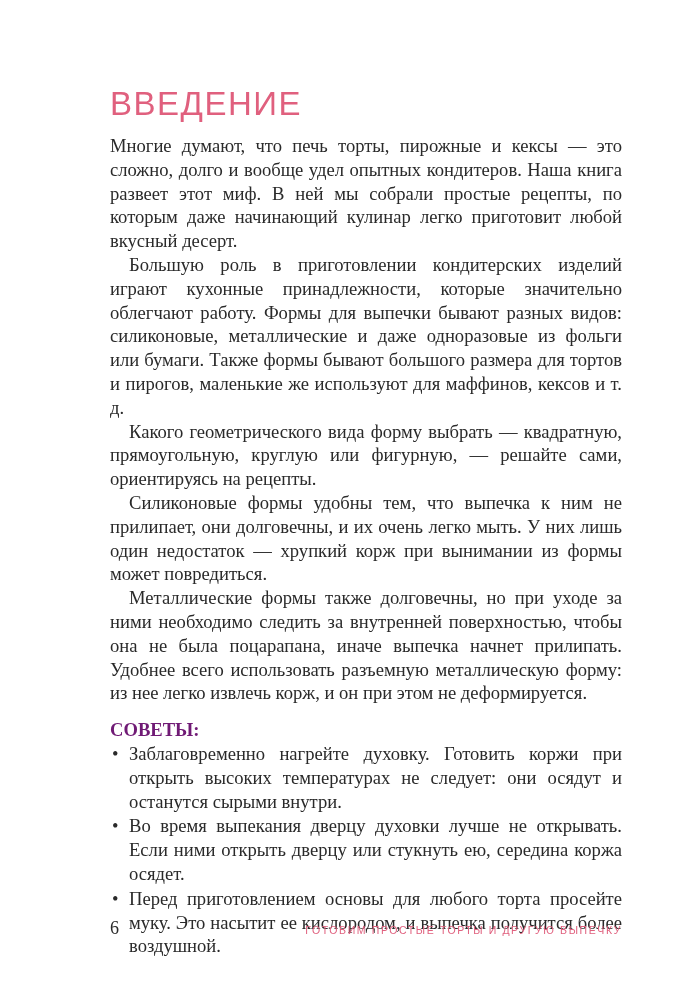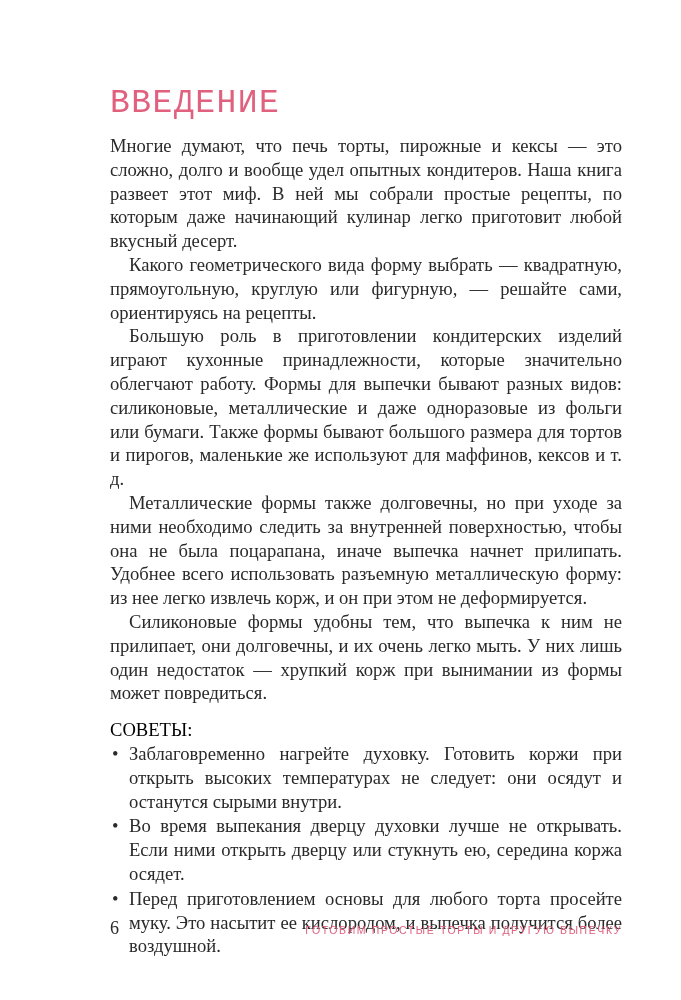--- a/index.html
+++ b/index.html
@@ -1,31 +1,31 @@
 <!DOCTYPE html>
 <html><head>
 <meta charset="utf-8">
 <style>
   html, body { margin: 0; padding: 0; background: #ffffff; }
   body { width: 681px; height: 1000px; position: relative; overflow: hidden; }
   .page { position: absolute; left: 110px; top: 84px; width: 512px; }
   .heading {
-    font-family: Liberation Mono, monospace;
+    font-family: Liberation Sans, sans-serif;
     font-size: 33px; color: #e0607e; letter-spacing: 1.5px;
     margin: 0 0 10px 0; line-height: 40px; font-weight: normal;
   }
   .body-text {
     font-family: "Liberation Serif", serif;
     font-size: 18.6px; line-height: 23.8px; color: #2a2a2a;
   }
   .para { margin: 0; text-align: justify; text-indent: 19px; }
   .para.first { text-indent: 0; }
   .tips-title {
-    font-family: "Liberation Serif", serif; font-weight: normal;
-    font-size: 18.6px; line-height: 23.8px; color: #000000;
+    font-family: "Liberation Serif", serif; font-weight: bold;
+    font-size: 18.6px; line-height: 23.8px; color: #701a75;
     margin: 13px 0 0 0;
   }
   .tips { list-style: none; margin: 0; padding: 0; }
   .tip { position: relative; padding-left: 19px; text-align: justify; margin: 0 0 1px 0; }
   .bullet { position: absolute; left: 2px; top: 0; }
   .footer {
     position: absolute; left: 110px; top: 918px; width: 512px;
     display: flex; justify-content: space-between; align-items: baseline;
   }
   .page-number { font-family: "Liberation Serif", serif; font-size: 18px; color: #2a2a2a; }
@@ -34,24 +34,24 @@
     letter-spacing: 1.6px; color: #e0607e;
   }
 </style>
 </head>
 <body>
 
 <div class="page">
   <h1 class="heading">ВВЕДЕНИЕ</h1>
   <div class="body-text">
     <p class="para first">Многие думают, что печь торты, пирожные и кексы — это сложно, долго и вообще удел опытных кондитеров. Наша книга развеет этот миф. В ней мы собрали простые рецепты, по которым даже начинающий кулинар легко приготовит любой вкусный десерт.</p>
+    <p class="para">Большую роль в приготовлении кондитерских изделий играют кухонные принадлежности, которые значительно облегчают работу. Формы для выпечки бывают разных видов: силиконовые, металлические и даже одноразовые из фольги или бумаги. Также формы бывают большого размера для тортов и пирогов, маленькие же используют для маффинов, кексов и т. д.</p>
     <p class="para">Какого геометрического вида форму выбрать — квадратную, прямоугольную, круглую или фигурную, — решайте сами, ориентируясь на рецепты.</p>
-    <p class="para">Большую роль в приготовлении кондитерских изделий играют кухонные принадлежности, которые значительно облегчают работу. Формы для выпечки бывают разных видов: силиконовые, металлические и даже одноразовые из фольги или бумаги. Также формы бывают большого размера для тортов и пирогов, маленькие же используют для маффинов, кексов и т. д.</p>
+    <p class="para">Силиконовые формы удобны тем, что выпечка к ним не прилипает, они долговечны, и их очень легко мыть. У них лишь один недостаток — хрупкий корж при вынимании из формы может повредиться.</p>
     <p class="para">Металлические формы также долговечны, но при уходе за ними необходимо следить за внутренней поверхностью, чтобы она не была поцарапана, иначе выпечка начнет прилипать. Удобнее всего использовать разъемную металлическую форму: из нее легко извлечь корж, и он при этом не деформируется.</p>
-    <p class="para">Силиконовые формы удобны тем, что выпечка к ним не прилипает, они долговечны, и их очень легко мыть. У них лишь один недостаток — хрупкий корж при вынимании из формы может повредиться.</p>
 
     <div class="tips-title">СОВЕТЫ:</div>
     <ul class="tips">
       <li class="tip">
         <span class="bullet">•</span>
         <span>Заблаговременно нагрейте духовку. Готовить коржи при открыть высоких температурах не следует: они осядут и останутся сырыми внутри.</span>
       </li>
       <li class="tip">
         <span class="bullet">•</span>
         <span>Во время выпекания дверцу духовки лучше не открывать. Если ними открыть дверцу или стукнуть ею, середина коржа осядет.</span>

